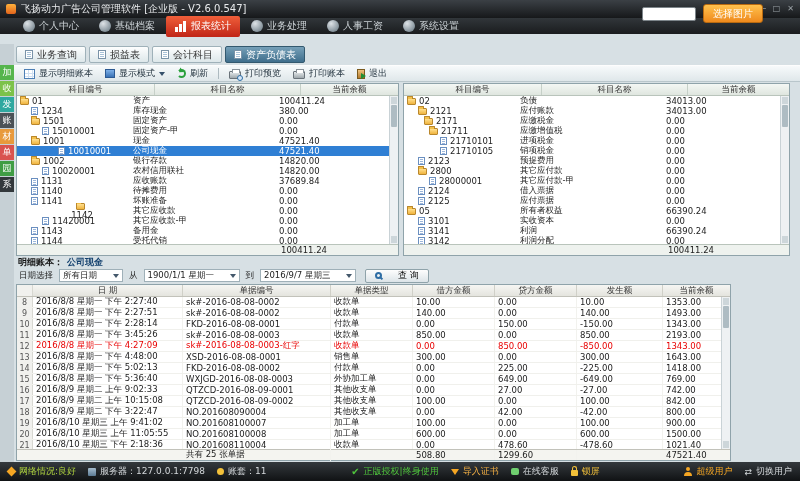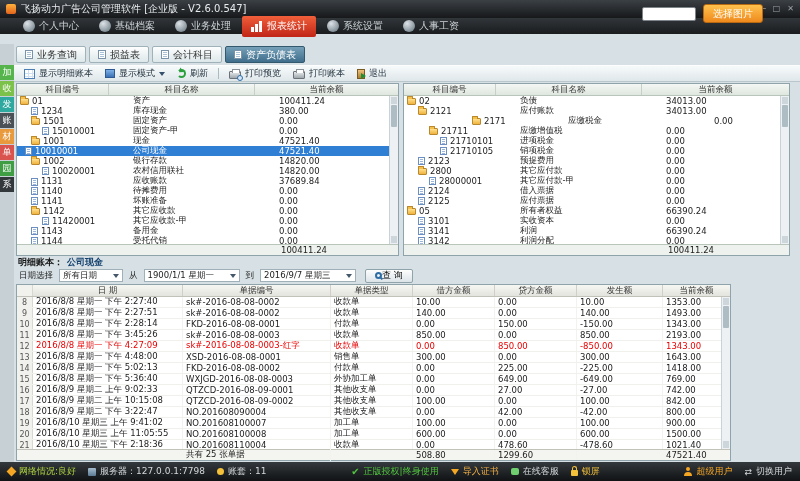--- a/index.html
+++ b/index.html
@@ -48,21 +48,21 @@
 .exit-icon::after{content:"";position:absolute;right:-5px;top:3px;border:3px solid transparent;border-left:5px solid #1f8f34}
 .dd-arr{width:0;height:0;border:3px solid transparent;border-top:4px solid #35506b;display:inline-block;margin-top:4px}
 
 
 .panel{position:absolute;top:83px;height:173px;background:#fff;border:1px solid #8fa3aa;display:flex;flex-direction:column}
 .panel.pl{left:16px;width:383px}
 .panel.pr{left:403px;width:387px}
 .splitter{position:absolute;left:399px;top:83px;width:4px;height:173px;cursor:col-resize}
 .thead{height:12px;display:flex;background:linear-gradient(#f4f7f4,#dfe6df);border-bottom:1px solid #b9c4bb;color:#333}
 .th{display:flex;align-items:center;justify-content:center;border-right:1px solid #c6d0c8;font-size:8.5px}
-.th.code{width:92px}.th.name{width:146px}.th.bal{flex:1;border-right:none}
+.th.code{width:138px}.th.name{width:146px}.th.bal{flex:1;border-right:none}
 .tbody{height:150px;overflow:hidden}
 .trow{height:10px;display:flex;align-items:center;font-size:8.5px;cursor:default;white-space:nowrap}
 .trow.sel{background:#2f7fd4;color:#fff}
 .tc{display:flex;align-items:center;overflow:hidden;white-space:nowrap}
 .tc.code{width:116px;flex:none}.tc.name{width:146px;flex:none}.tc.bal{flex:1}
 .ic-folder{display:inline-block;width:9px;height:7px;background:linear-gradient(#ffdf8e,#f0b43e);border:1px solid #b9872c;border-radius:1px;margin-right:3px;position:relative;flex:none}
 .ic-folder::before{content:"";position:absolute;left:-1px;top:-3px;width:4px;height:2px;background:#f4c048;border:1px solid #b9872c;border-bottom:none;border-radius:1px 1px 0 0}
 .ic-file{display:inline-block;width:7px;height:8px;background:#fff;border:1px solid #6a8fc0;margin-right:3px;position:relative;flex:none}
 .ic-file::before{content:"";position:absolute;left:1px;top:1px;width:3px;height:1px;background:#9cb6da;box-shadow:0 2px 0 #9cb6da,0 4px 0 #9cb6da}
 .tfoot{height:11px;border-top:1px solid #b9c4bb;background:#eef2ee;display:flex;align-items:center;font-size:8.5px;padding-left:264px}
@@ -72,21 +72,21 @@
 .thumb{position:absolute;left:1px;width:6px;top:9px;height:22px;background:#aebcc3;border-radius:1px}
 
 
 .detailbar{position:absolute;left:18px;top:256px;height:12px;display:flex;align-items:center;gap:4px;font-size:9px;color:#111}
 .detailbar .acct{color:#13406e}
 .filterrow{position:absolute;left:16px;top:268px;height:15px;display:flex;align-items:center;font-size:8.5px;color:#222}
 .flabel{margin:0 3px}
 .combo{display:inline-flex;align-items:center;justify-content:space-between;background:#fff;border:1px solid #9fb0b8;height:13px;padding:0 3px;min-width:64px;margin:0 3px;cursor:pointer}
 .combo.wdate{min-width:96px}
 .arr{width:0;height:0;border:3px solid transparent;border-top:4px solid #44586b;margin-left:4px;margin-top:3px}
-.querybtn{display:inline-flex;align-items:center;gap:0;height:14px;padding:0 9px;margin-left:6px;border:1px solid #8fa3aa;border-radius:2px;background:linear-gradient(#fdfdfd,#dce4e8);font-size:9px;cursor:pointer;font-family:"DejaVu Sans",sans-serif}
+.querybtn{display:inline-flex;align-items:center;gap:16px;height:14px;padding:0 9px;margin-left:6px;border:1px solid #8fa3aa;border-radius:2px;background:linear-gradient(#fdfdfd,#dce4e8);font-size:9px;cursor:pointer;font-family:"DejaVu Sans",sans-serif}
 .ic-mag{width:7px;height:7px;border:2px solid #2e6da4;border-radius:50%;position:relative;display:inline-block;flex:none}
 .ic-mag::after{content:"";position:absolute;width:4px;height:2px;background:#2e6da4;transform:rotate(45deg);right:-3px;bottom:-2px}
 
 
 .grid{position:absolute;left:16px;top:284px;width:715px;height:177px;background:#fff;border:1px solid #8fa3aa;display:flex;flex-direction:column}
 .ghead{height:12px;display:flex;background:linear-gradient(#f6f6f3,#e4e4de);border-bottom:1px solid #c2c2ba;color:#333}
 .gh{display:flex;align-items:center;justify-content:center;border-right:1px solid #d0d0c8;font-size:8.5px}
 .grows{height:154px;overflow:hidden}
 .grow{height:11px;display:flex;border-bottom:1px solid #f0f0ec;font-size:8.5px;white-space:nowrap}
 .grow.red{color:#e80000}
@@ -135,35 +135,35 @@
   <div class="ribbon">
     <div style="display:flex">
         <div class="rb-item">
           <i class="rb-circle"></i>
           <span>个人中心</span>
         </div>
         <div class="rb-item">
           <i class="rb-circle"></i>
           <span>基础档案</span>
         </div>
+        <div class="rb-item active">
+          <i class="rb-chart"></i>
+          <span>报表统计</span>
+        </div>
         <div class="rb-item">
           <i class="rb-circle"></i>
           <span>业务处理</span>
         </div>
-        <div class="rb-item active">
-          <i class="rb-chart"></i>
-          <span>报表统计</span>
+        <div class="rb-item">
+          <i class="rb-circle"></i>
+          <span>人事工资</span>
         </div>
         <div class="rb-item">
           <i class="rb-circle"></i>
           <span>系统设置</span>
-        </div>
-        <div class="rb-item">
-          <i class="rb-circle"></i>
-          <span>人事工资</span>
         </div>
       </div>
   </div>
   <input class="rb-search" style="">
   <button class="rb-pick">选择图片</button>
 
   <div class="strip">
       <div class="tile" style="background: rgb(85, 181, 76);">加</div>
       <div class="tile" style="background: rgb(124, 194, 74);">收</div>
       <div class="tile" style="background: rgb(47, 168, 160);">发</div>
@@ -263,21 +263,21 @@
         </div>
         <div class="trow">
           <span class="tc code" style="padding-left: 14px;">
             <i class="ic-folder"></i>
             <span>1001</span>
           </span>
           <span class="tc name">现金</span>
           <span class="tc bal">47521.40</span>
         </div>
         <div class="trow sel">
-          <span class="tc code" style="padding-left: 8px;">
+          <span class="tc code" style="padding-left: 41px;">
             <i class="ic-file"></i>
             <span>10010001</span>
           </span>
           <span class="tc name">公司现金</span>
           <span class="tc bal">47521.40</span>
         </div>
         <div class="trow">
           <span class="tc code" style="padding-left: 14px;">
             <i class="ic-folder"></i>
             <span>1002</span>
@@ -311,21 +311,21 @@
         </div>
         <div class="trow">
           <span class="tc code" style="padding-left: 14px;">
             <i class="ic-file"></i>
             <span>1141</span>
           </span>
           <span class="tc name">坏账准备</span>
           <span class="tc bal">0.00</span>
         </div>
         <div class="trow">
-          <span class="tc code" style="padding-left: 14px;">
+          <span class="tc code" style="padding-left: 14px; flex-direction: column;">
             <i class="ic-folder"></i>
             <span>1142</span>
           </span>
           <span class="tc name">其它应收款</span>
           <span class="tc bal">0.00</span>
         </div>
         <div class="trow">
           <span class="tc code" style="padding-left: 25px;">
             <i class="ic-file"></i>
             <span>11420001</span>
@@ -379,21 +379,21 @@
         </div>
         <div class="trow">
           <span class="tc code" style="padding-left: 14px;">
             <i class="ic-folder"></i>
             <span>2121</span>
           </span>
           <span class="tc name">应付账款</span>
           <span class="tc bal">34013.00</span>
         </div>
         <div class="trow">
-          <span class="tc code" style="padding-left: 20px; margin-left: 48px;">
+          <span class="tc code" style="padding-left: 20px;">
             <i class="ic-folder"></i>
             <span>2171</span>
           </span>
           <span class="tc name">应缴税金</span>
           <span class="tc bal">0.00</span>
         </div>
         <div class="trow">
           <span class="tc code" style="padding-left: 25px;">
             <i class="ic-folder"></i>
             <span>21711</span>

